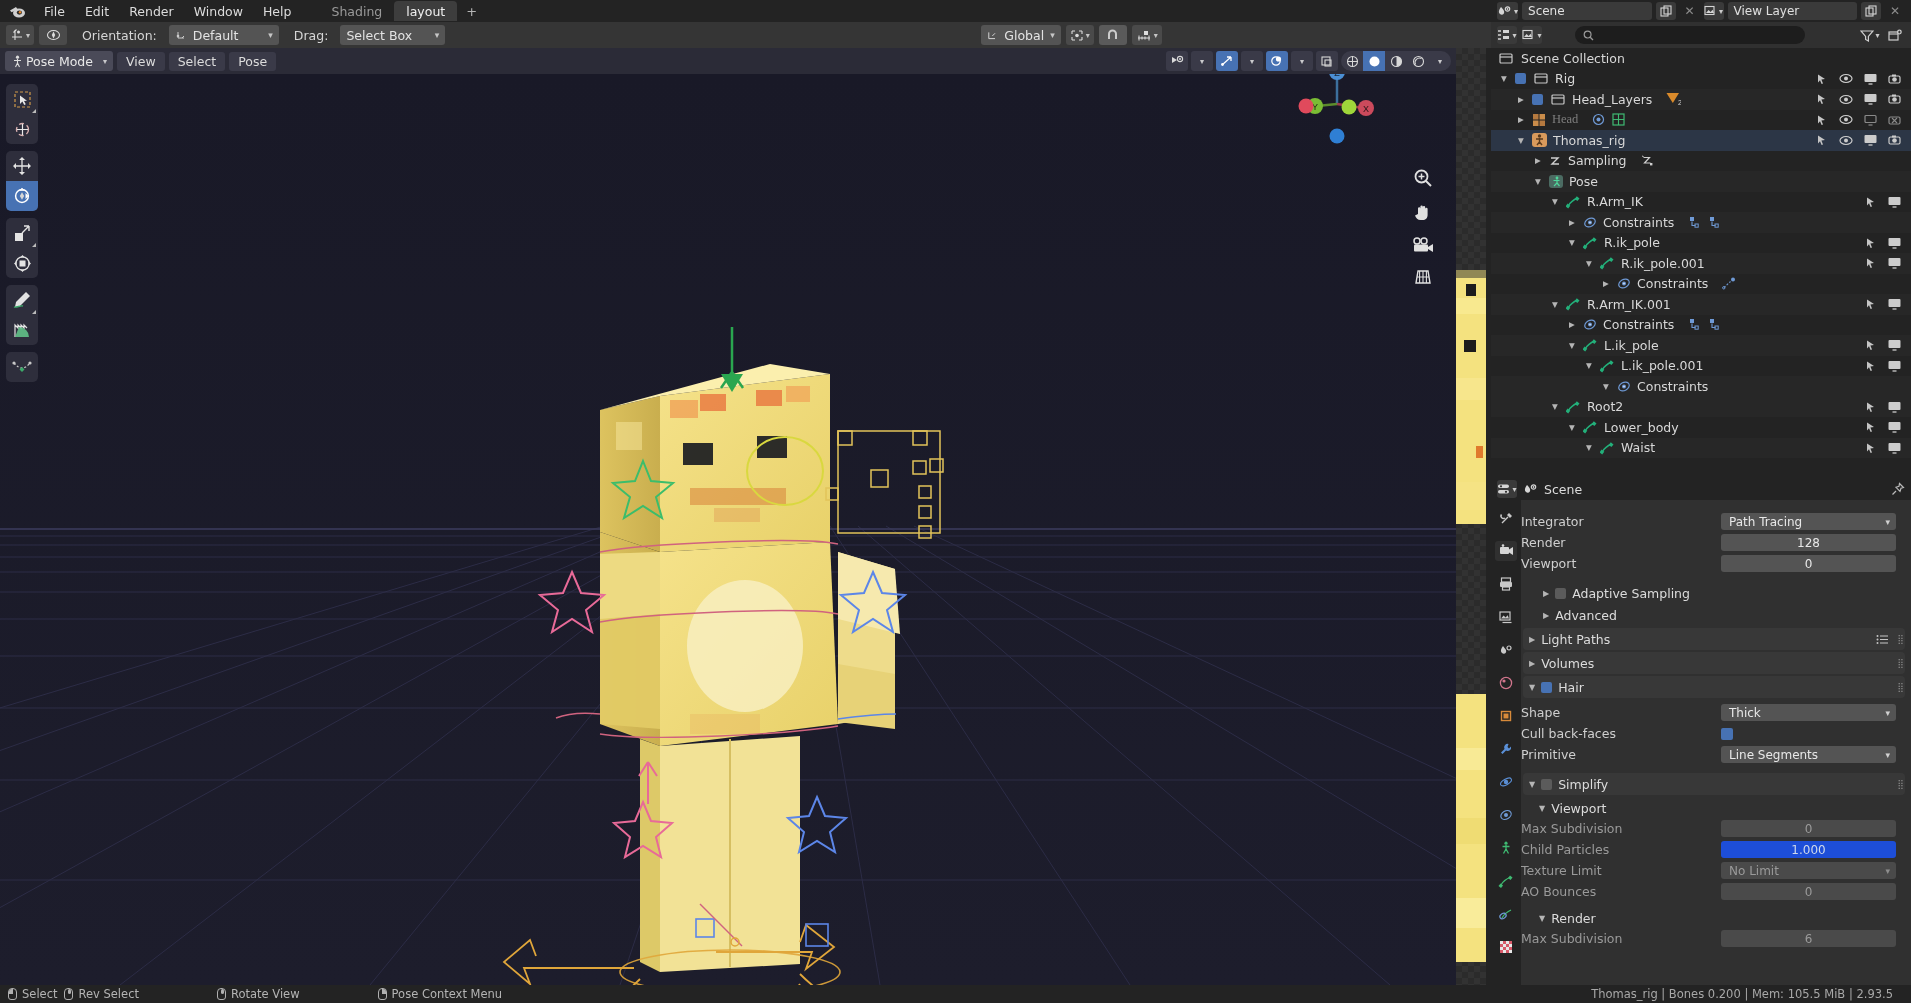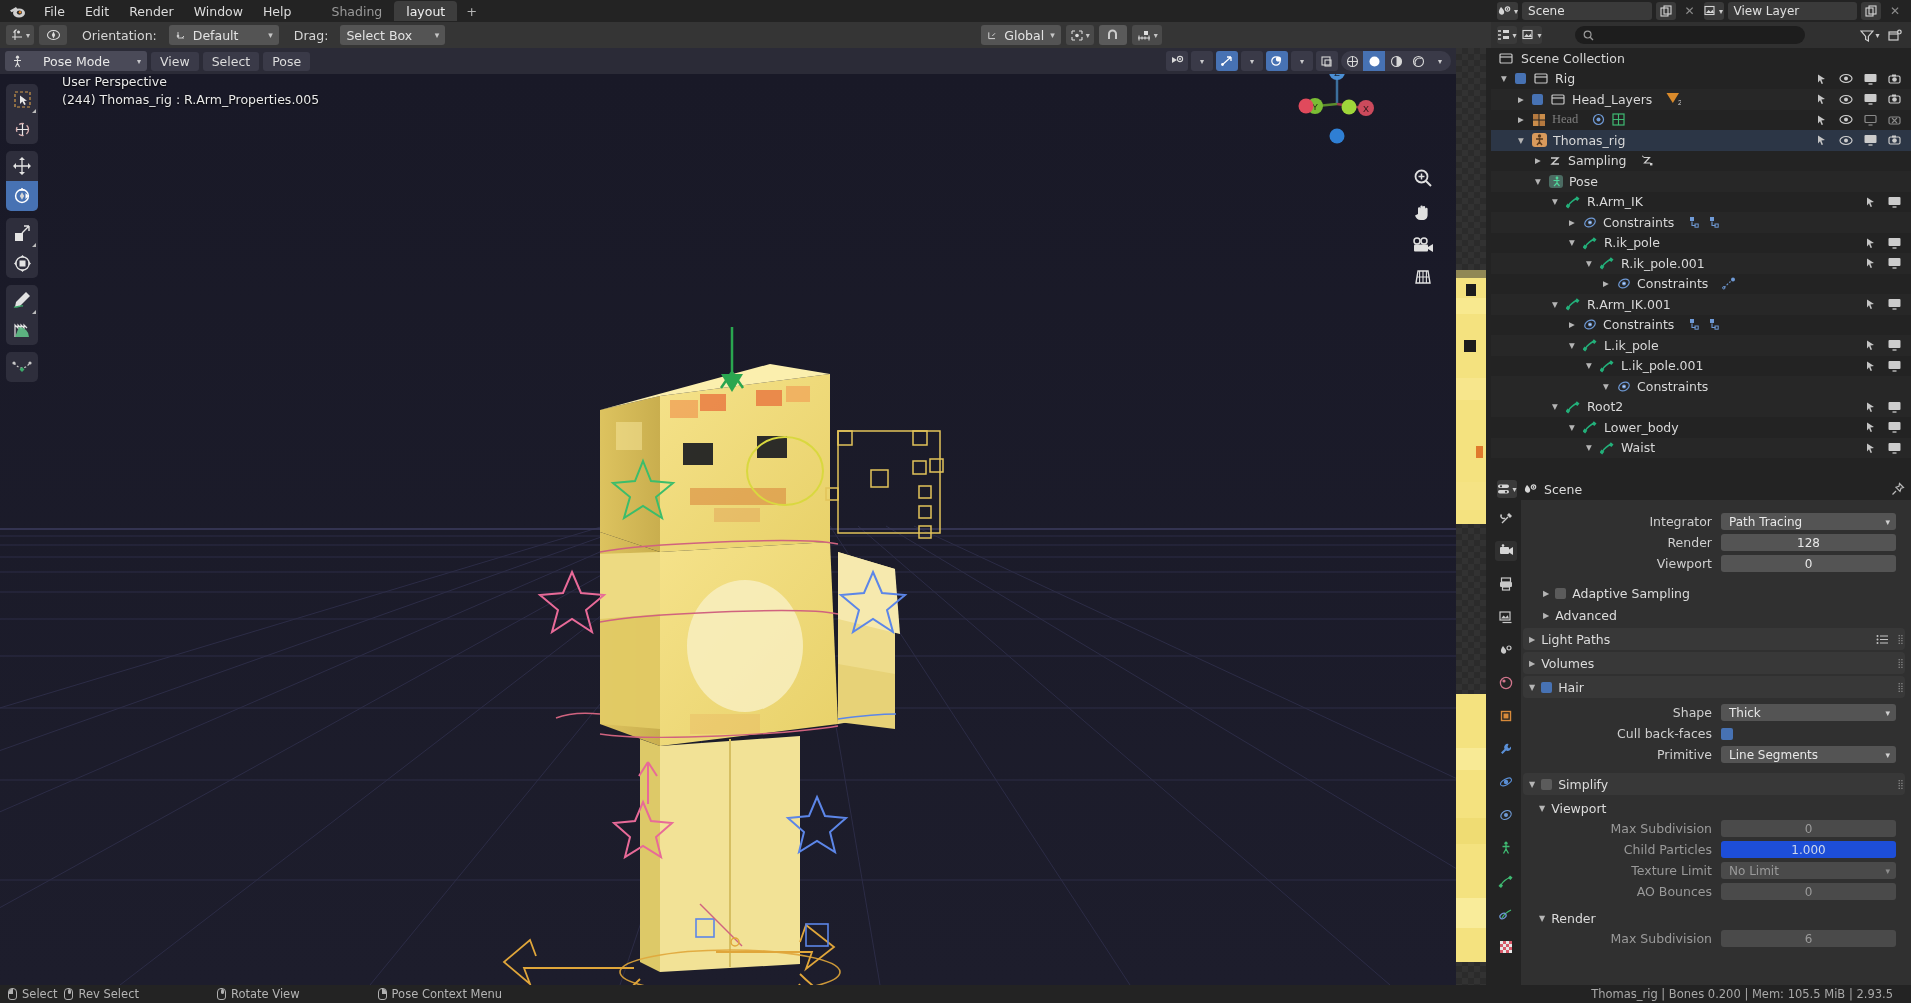--- a/index.html
+++ b/index.html
@@ -27,21 +27,21 @@
   .tb-label{font-size:12.5px;color:#d6d6d6;padding:0 7px 0 10px;}
   .tb-drop{height:20px;border-radius:3px;background:#545454;display:flex;align-items:center;padding:0 6px;gap:6px;color:#e3e3e3;font-size:12.5px;}
   .tb-drop .caret{margin-left:auto;opacity:.8;font-size:9px;}
   .pose-opts{height:20px;border-radius:3px;background:#545454;display:flex;align-items:center;padding:0 10px;gap:22px;color:#e3e3e3;font-size:12.5px;}
   .xbtn{height:20px;width:20px;border-radius:3px;background:#4a4a4a;display:flex;align-items:center;justify-content:center;font-size:12px;color:#ddd;}
   .sep{width:7px;}
 
   
   .viewport{position:absolute;left:0;top:48px;width:1456px;height:937px;background:#1b1b27;overflow:hidden;}
   .vp-header{position:absolute;left:0;top:0;width:1456px;height:26px;background:#2b2b37;display:flex;align-items:center;padding:0 5px;gap:4px;z-index:40;}
-  .mode-drop{height:20px;border-radius:3px;background:#4a4a58;display:flex;align-items:center;padding:0 6px;gap:19px;font-size:12.5px;color:#e8e8e8;}
+  .mode-drop{height:20px;border-radius:3px;background:#4a4a58;display:flex;align-items:center;padding:0 6px;gap:2px;font-size:12.5px;color:#e8e8e8;}
   .vp-menu{padding:2px 9px;font-size:12.5px;color:#dcdcdc;border-radius:3px;background:#3a3a48;height:19px;line-height:15px;}
   .vp-right{margin-left:auto;display:flex;align-items:center;gap:3px;}
   .tg{height:20px;border-radius:3px;background:#3a3a48;display:flex;align-items:center;justify-content:center;padding:0 4px;min-width:22px;}
   .tg.on{background:#4772b3;}
   .shadegroup{display:flex;border-radius:11px;overflow:hidden;background:#3a3a48;height:20px;align-items:center;}
   .shadegroup .sb{width:22px;height:20px;display:flex;align-items:center;justify-content:center;}
   .shadegroup .sb.sel{background:#4772b3;}
 
   
   .tools{position:absolute;left:6px;top:36px;width:32px;display:flex;flex-direction:column;gap:0;z-index:35;}
@@ -79,21 +79,21 @@
   .rowicons{margin-left:auto;display:flex;align-items:center;gap:11px;padding-right:4px;}
 
   
   .props{position:absolute;left:1491px;top:478px;width:420px;height:507px;background:#303030;}
   .props-hdr{height:22px;background:#232323;display:flex;align-items:center;padding:0 6px;gap:6px;}
   .prop-tabs{position:absolute;left:0;top:22px;width:30px;height:485px;background:#232323;display:flex;flex-direction:column;align-items:center;padding-top:8px;gap:13px;}
   .ptab{width:22px;height:20px;display:flex;align-items:center;justify-content:center;border-radius:3px;}
   .ptab.sel{background:#303030;}
   .props-body{position:absolute;left:30px;top:22px;width:390px;height:485px;overflow:hidden;font-size:12.5px;}
   .prow{display:flex;align-items:center;height:19px;margin:0 0 2px 0;padding-right:8px;}
-  .plabel{flex:0 0 auto;text-align:right;color:#cfcfcf;font-size:12.5px;padding-right:9px;}
+  .plabel{flex:0 0 auto;text-align:left;color:#cfcfcf;font-size:12.5px;padding-right:9px;}
   .pfield{height:17px;border-radius:3px;background:#545454;display:flex;align-items:center;justify-content:center;font-size:12px;color:#e8e8e8;position:relative;}
   .pfield .cv{position:absolute;right:6px;font-size:9px;opacity:.85;}
   .pfield.left{justify-content:flex-start;padding-left:8px;}
   .pfield.slider{background:#1d4ed8;}
   .pfield.dim{background:#4a4a4a;color:#9a9a9a;}
   .panel-hdr{display:flex;align-items:center;height:22px;gap:6px;padding-left:6px;color:#dcdcdc;}
   .panel-hdr.strip{background:#383838;border-radius:4px;margin:2px 6px 2px 2px;}
   .chk{width:11px;height:11px;border-radius:2px;background:#5b5b5b;display:inline-block;}
   .chk.on{background:#4772b3;}
   .dots{margin-left:auto;opacity:.45;letter-spacing:1px;font-size:9px;}
@@ -499,24 +499,20 @@
           <svg width="20" height="16" viewBox="0 0 20 16">
               <path d="M2 4 Q10 14 18 4" stroke="#c8c8c8" stroke-width="1.3" fill="none" stroke-dasharray="2 2"></path>
               <path d="M10 8 l2.5 2.5 -2.5 2.5 -2.5 -2.5 z" fill="#3ca96a"></path>
               <circle cx="2" cy="4" r="1.6" fill="#c8c8c8"></circle>
               <circle cx="18" cy="4" r="1.6" fill="#c8c8c8"></circle>
             </svg>
         </div>
       </div>
     </div>
 
-    <div class="vp-text">
-      <div>User Perspective</div>
-      <div class="l2">(244) Thomas_rig : R.Arm_Properties.005</div>
-    </div>
 
     <div class="gizmo">
       <svg width="88" height="88" viewBox="0 0 88 88">
         <line x1="44" y1="44" x2="44" y2="14" stroke="#3c6f9c" stroke-width="2.5"></line>
         <line x1="44" y1="44" x2="70" y2="48" stroke="#9c3c4a" stroke-width="2.5"></line>
         <line x1="44" y1="44" x2="24" y2="46" stroke="#5c8c2c" stroke-width="2.5"></line>
         <circle cx="44" cy="12" r="8" fill="#4b8fd4"></circle>
           <text x="44" y="16" font-size="9" fill="#1a2430" text-anchor="middle" font-family="sans-serif">Z</text>
         <circle cx="73" cy="48" r="8" fill="#cc4a5c"></circle>
           <text x="73" y="52" font-size="9" fill="#2a1418" text-anchor="middle" font-family="sans-serif">X</text>

